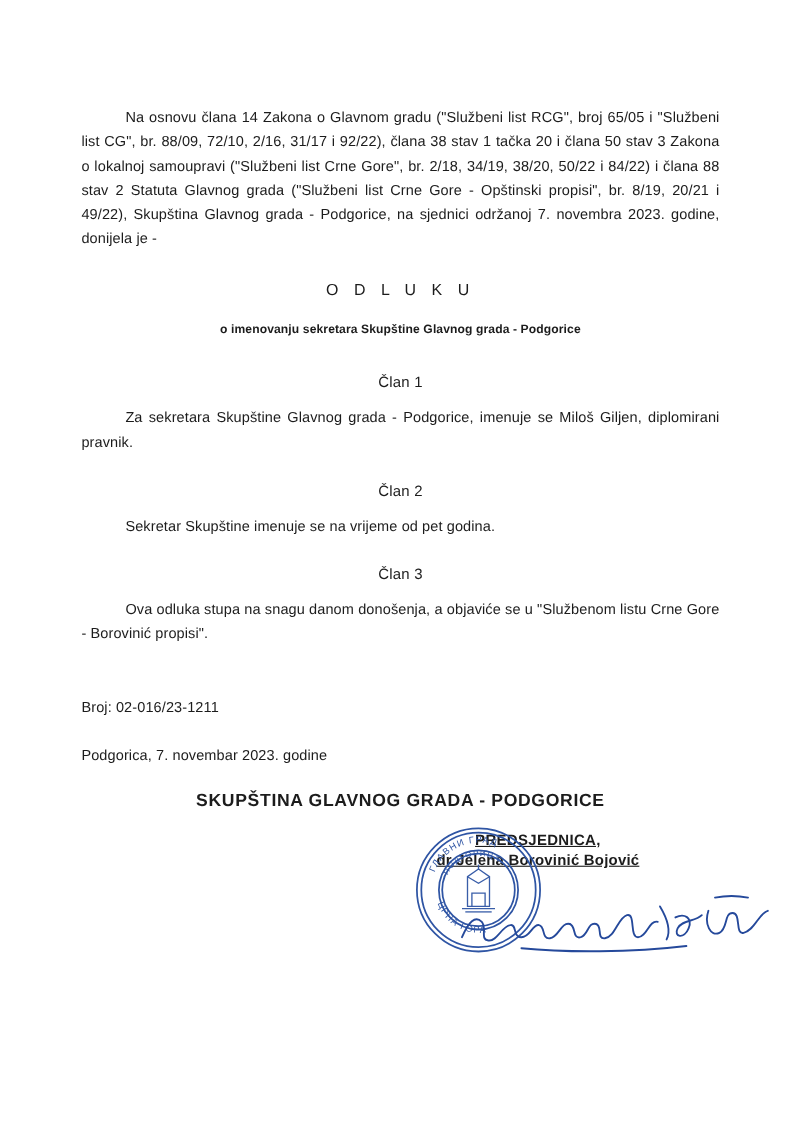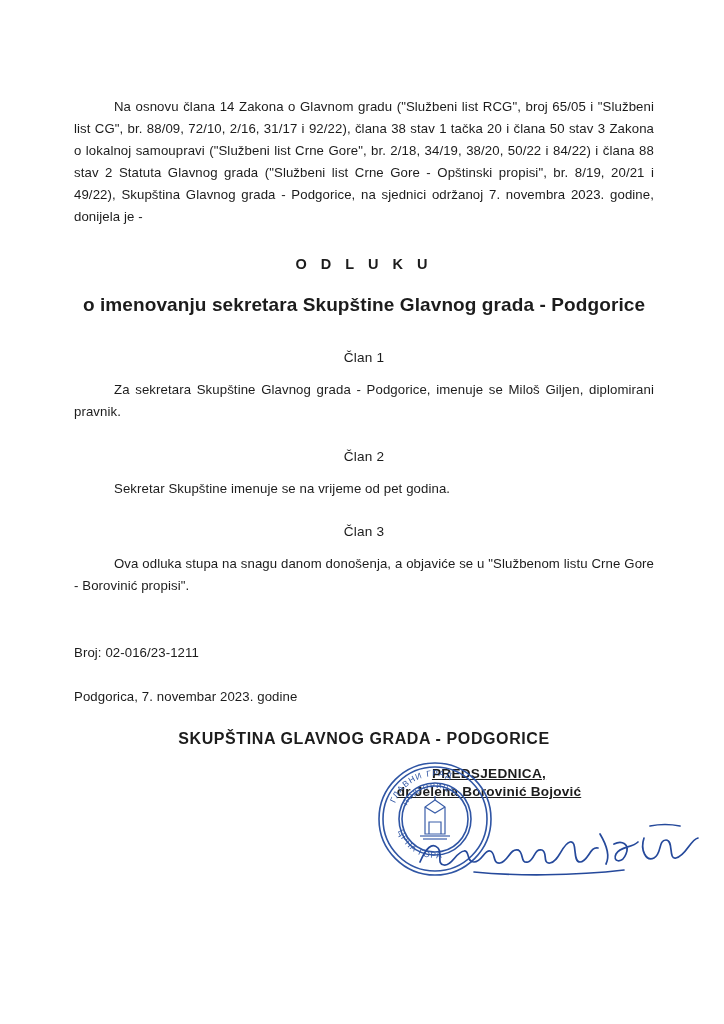--- a/index.html
+++ b/index.html
@@ -42,27 +42,27 @@
   }
   .preamble {
     margin-bottom: 28px;
   }
   .title-block {
     text-align: center;
     margin-top: 26px;
   }
   .doc-title {
     font-size: 14.5px;
-    font-weight: bold;
+    font-weight: normal;
     letter-spacing: 5px;
     margin: 0;
     text-align: center;
   }
   .doc-subtitle {
-    font-size: 19px;
+    font-size: 11px;
     font-weight: bold;
     margin: 22px 0 0 0;
     text-align: center;
     letter-spacing: 0.1px;
   }
   .article-head {
     font-size: 13.6px;
     font-weight: normal;
     text-align: center;
     margin: 34px 0 14px 0;

